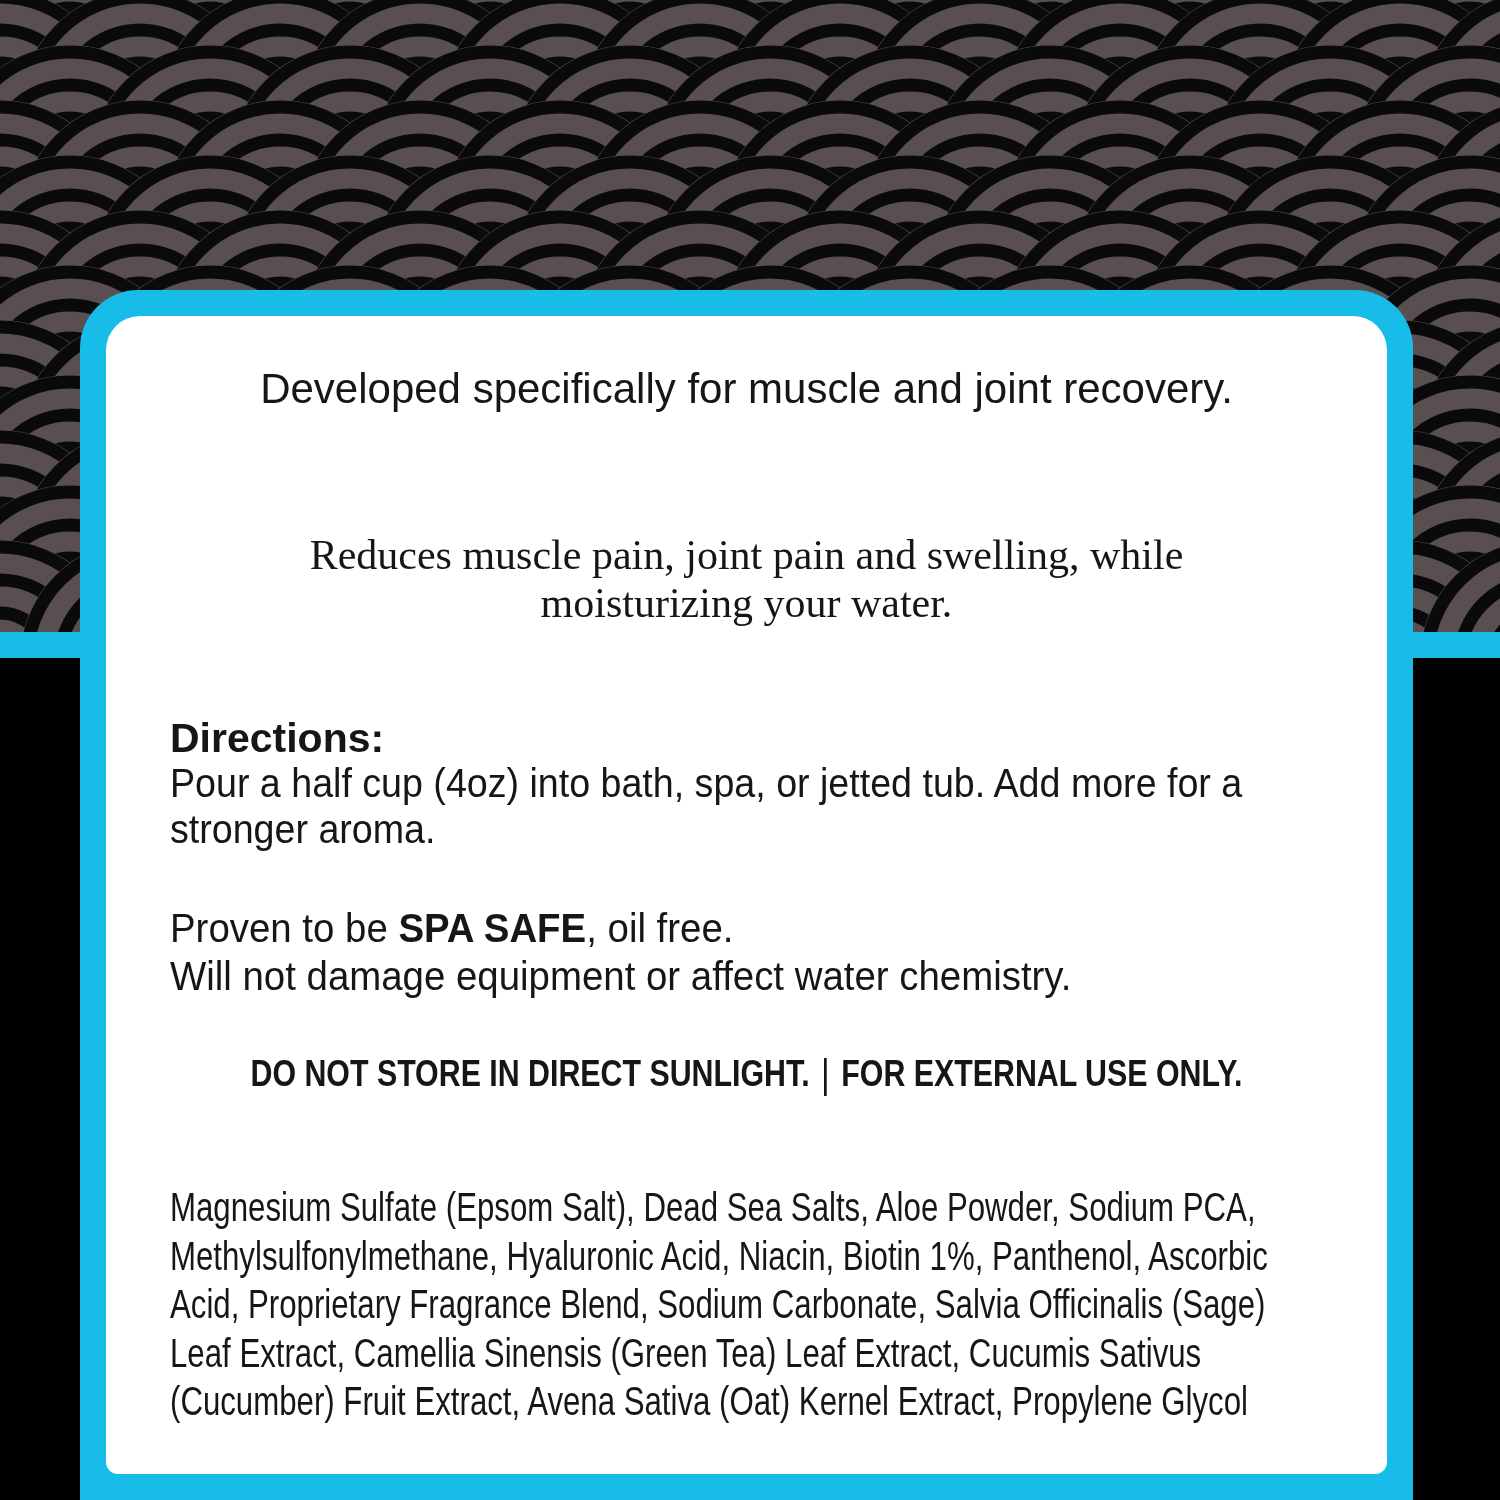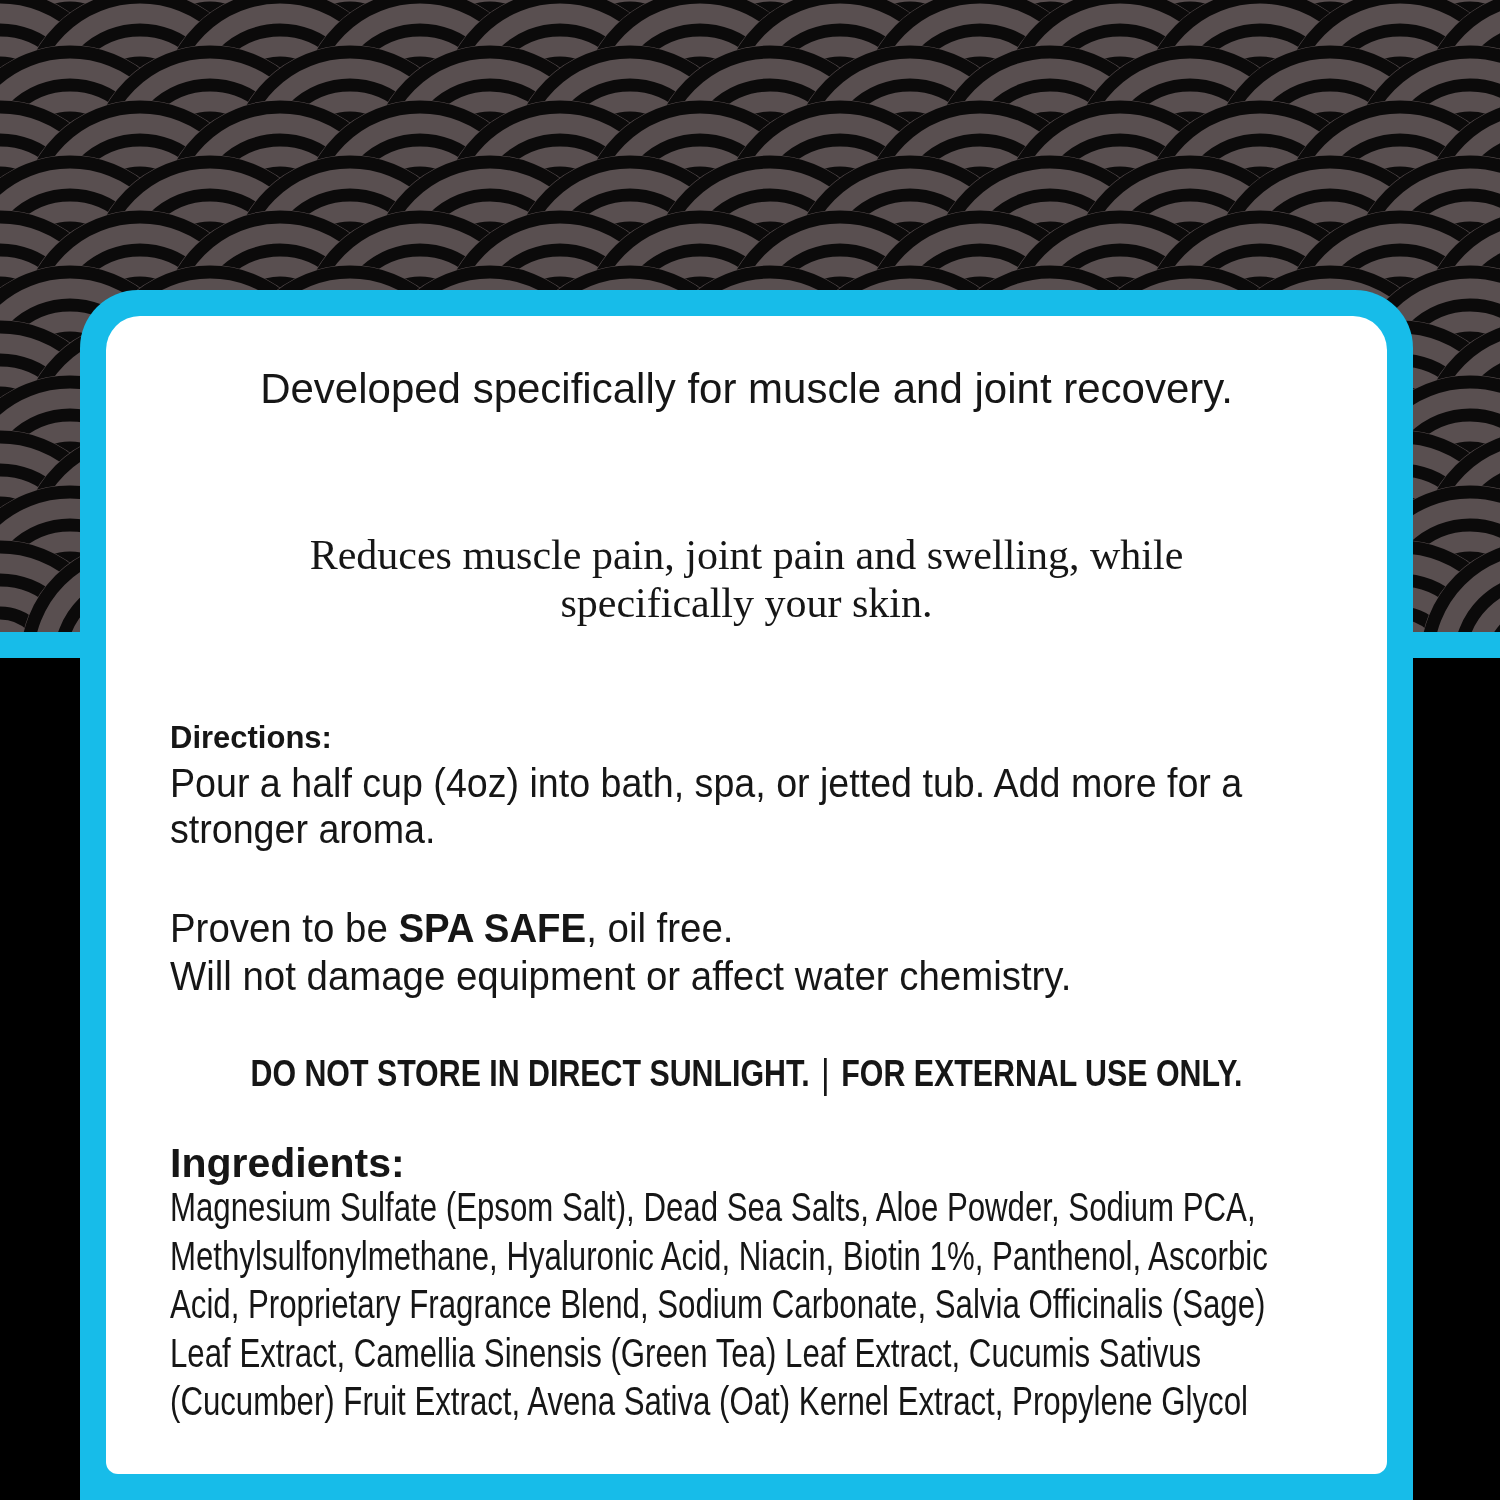--- a/index.html
+++ b/index.html
@@ -22,21 +22,21 @@
     background:var(--card-bg,#fff);
     border-radius:34px 34px 12px 12px;
   }
   .t{position:absolute;white-space:nowrap;}
   .center{left:106px;width:1281px;text-align:center;transform-origin:50% 0;}
   .leftcol{left:170px;text-align:left;transform-origin:0 0;}
   .b{font-weight:700;}
   .intro        {top:365px;font-size:42px;line-height:48px;}
   .benefits-h   {top:449px;font-size:42px;line-height:48px;}
   .benefits-body{top:531px;font-size:42px;line-height:48px;font-family:Liberation Serif, serif;}
-  .directions-h {top:714px;font-size:31px;line-height:48px;}
+  .directions-h {top:714px;font-size:41px;line-height:48px;}
   .directions-body{top:760px;font-size:40px;line-height:46px;transform:scaleX(.94);}
   .spa-block    {top:904px;font-size:40px;line-height:48px;transform:scaleX(.96);}
   .warning      {top:1051px;font-size:37px;line-height:46px;font-weight:700;transform:scaleX(.82);}
   .warning .sep {font-weight:400;padding:0 14px;font-size:41px;vertical-align:-2px;}
   .ingredients-h{top:1139px;font-size:41px;line-height:48px;}
   .ingredients-body{top:1183px;font-size:40px;line-height:48.5px;transform:scaleX(.78);}
 </style>
 </head>
 <body>
 
@@ -1235,40 +1235,39 @@
 
   <div class="card">
     <div class="card-inner"></div>
   </div>
 
   <div class="t center intro">Developed specifically for muscle and joint recovery.</div>
 
 
   <div class="t center benefits-body">
     <div>Reduces muscle pain, joint pain and swelling, while</div>
-    <div>specifically your skin.</div>
+    <div>moisturizing your water.</div>
   </div>
 
   <div class="t leftcol b directions-h">Directions:</div>
 
   <div class="t leftcol directions-body">
     <div>Pour a half cup (4oz) into bath, spa, or jetted tub. Add more for a</div>
     <div>stronger aroma.</div>
   </div>
 
   <div class="t leftcol spa-block">
     <div><span>Proven to be </span><span class="b">SPA SAFE</span><span>, oil free.</span></div>
     <div>Will not damage equipment or affect water chemistry.</div>
   </div>
 
   <div class="t center warning">
     <span>DO NOT STORE IN DIRECT SUNLIGHT.</span><span class="sep">|</span><span>FOR EXTERNAL USE ONLY.</span>
   </div>
 
-  <div class="t leftcol b ingredients-h">Ingredients:</div>
 
   <div class="t leftcol ingredients-body">
     <div>Magnesium Sulfate (Epsom Salt), Dead Sea Salts, Aloe Powder, Sodium PCA,</div>
     <div>Methylsulfonylmethane, Hyaluronic Acid, Niacin, Biotin 1%, Panthenol, Ascorbic</div>
     <div>Acid, Proprietary Fragrance Blend, Sodium Carbonate, Salvia Officinalis (Sage)</div>
     <div>Leaf Extract, Camellia Sinensis (Green Tea) Leaf Extract, Cucumis Sativus</div>
     <div>(Cucumber) Fruit Extract, Avena Sativa (Oat) Kernel Extract, Propylene Glycol</div>
   </div>
 
 </div>

